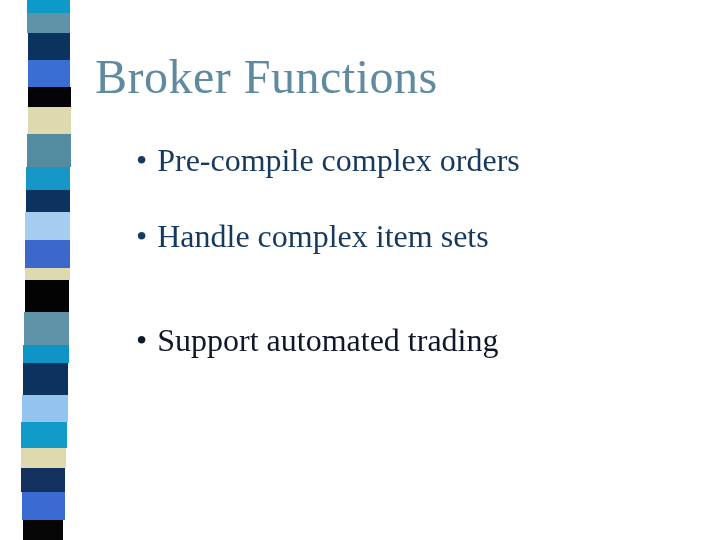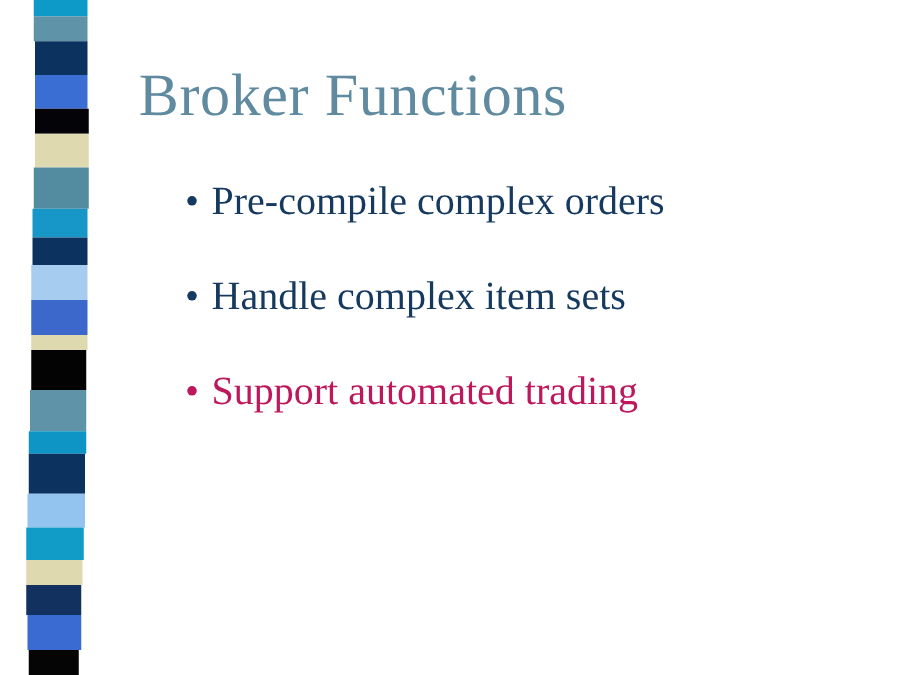--- a/index.html
+++ b/index.html
@@ -31,21 +31,21 @@
     top: 52px;
     margin: 0;
     font-size: 48px;
     font-weight: normal;
     line-height: 1.05;
     letter-spacing: 0.5px;
     white-space: nowrap;
   }
   .bullet-list {
     position: absolute;
-    left: 148px;
+    left: 136px;
     top: 143px;
     margin: 0;
     padding: 0;
     list-style: none;
   }
   .bullet-item {
     height: 76px;
     font-size: 32px;
     line-height: 34px;
     white-space: nowrap;
@@ -78,21 +78,21 @@
       <div class="ribbon-seg" style="top: 345px; left: 23px; width: 46px; height: 18px; background: rgb(15, 149, 197);"></div>
       <div class="ribbon-seg" style="top: 363px; left: 23px; width: 45px; height: 32px; background: rgb(12, 50, 96);"></div>
       <div class="ribbon-seg" style="top: 395px; left: 22px; width: 46px; height: 27px; background: rgb(147, 195, 239);"></div>
       <div class="ribbon-seg" style="top: 422px; left: 21px; width: 46px; height: 26px; background: rgb(17, 155, 199);"></div>
       <div class="ribbon-seg" style="top: 448px; left: 21px; width: 45px; height: 20px; background: rgb(222, 217, 174);"></div>
       <div class="ribbon-seg" style="top: 468px; left: 21px; width: 44px; height: 24px; background: rgb(18, 49, 94);"></div>
       <div class="ribbon-seg" style="top: 492px; left: 22px; width: 43px; height: 28px; background: rgb(58, 107, 211);"></div>
       <div class="ribbon-seg" style="top: 520px; left: 23px; width: 40px; height: 20px; background: rgb(5, 5, 5);"></div>
     </div>
 
-  <h1 class="slide-title" style="color: rgb(95, 138, 160); margin-left: 16px;">Broker Functions</h1>
+  <h1 class="slide-title" style="color: rgb(95, 138, 160);">Broker Functions</h1>
 
   <ul class="bullet-list">
       <li class="bullet-item" style="color: rgb(21, 57, 95);"><span class="bullet-marker">•</span><span>Pre-compile complex orders</span></li>
       <li class="bullet-item" style="color: rgb(21, 57, 95);"><span class="bullet-marker">•</span><span>Handle complex item sets</span></li>
-      <li class="bullet-item" style="color: #be185d;"><span class="bullet-marker">•</span><span>Support automated trading</span></li>
+      <li class="bullet-item" style="color: #0f172a; margin-top: 28px;"><span class="bullet-marker">•</span><span>Support automated trading</span></li>
     </ul>
 
 </div>
 
 </body></html>

